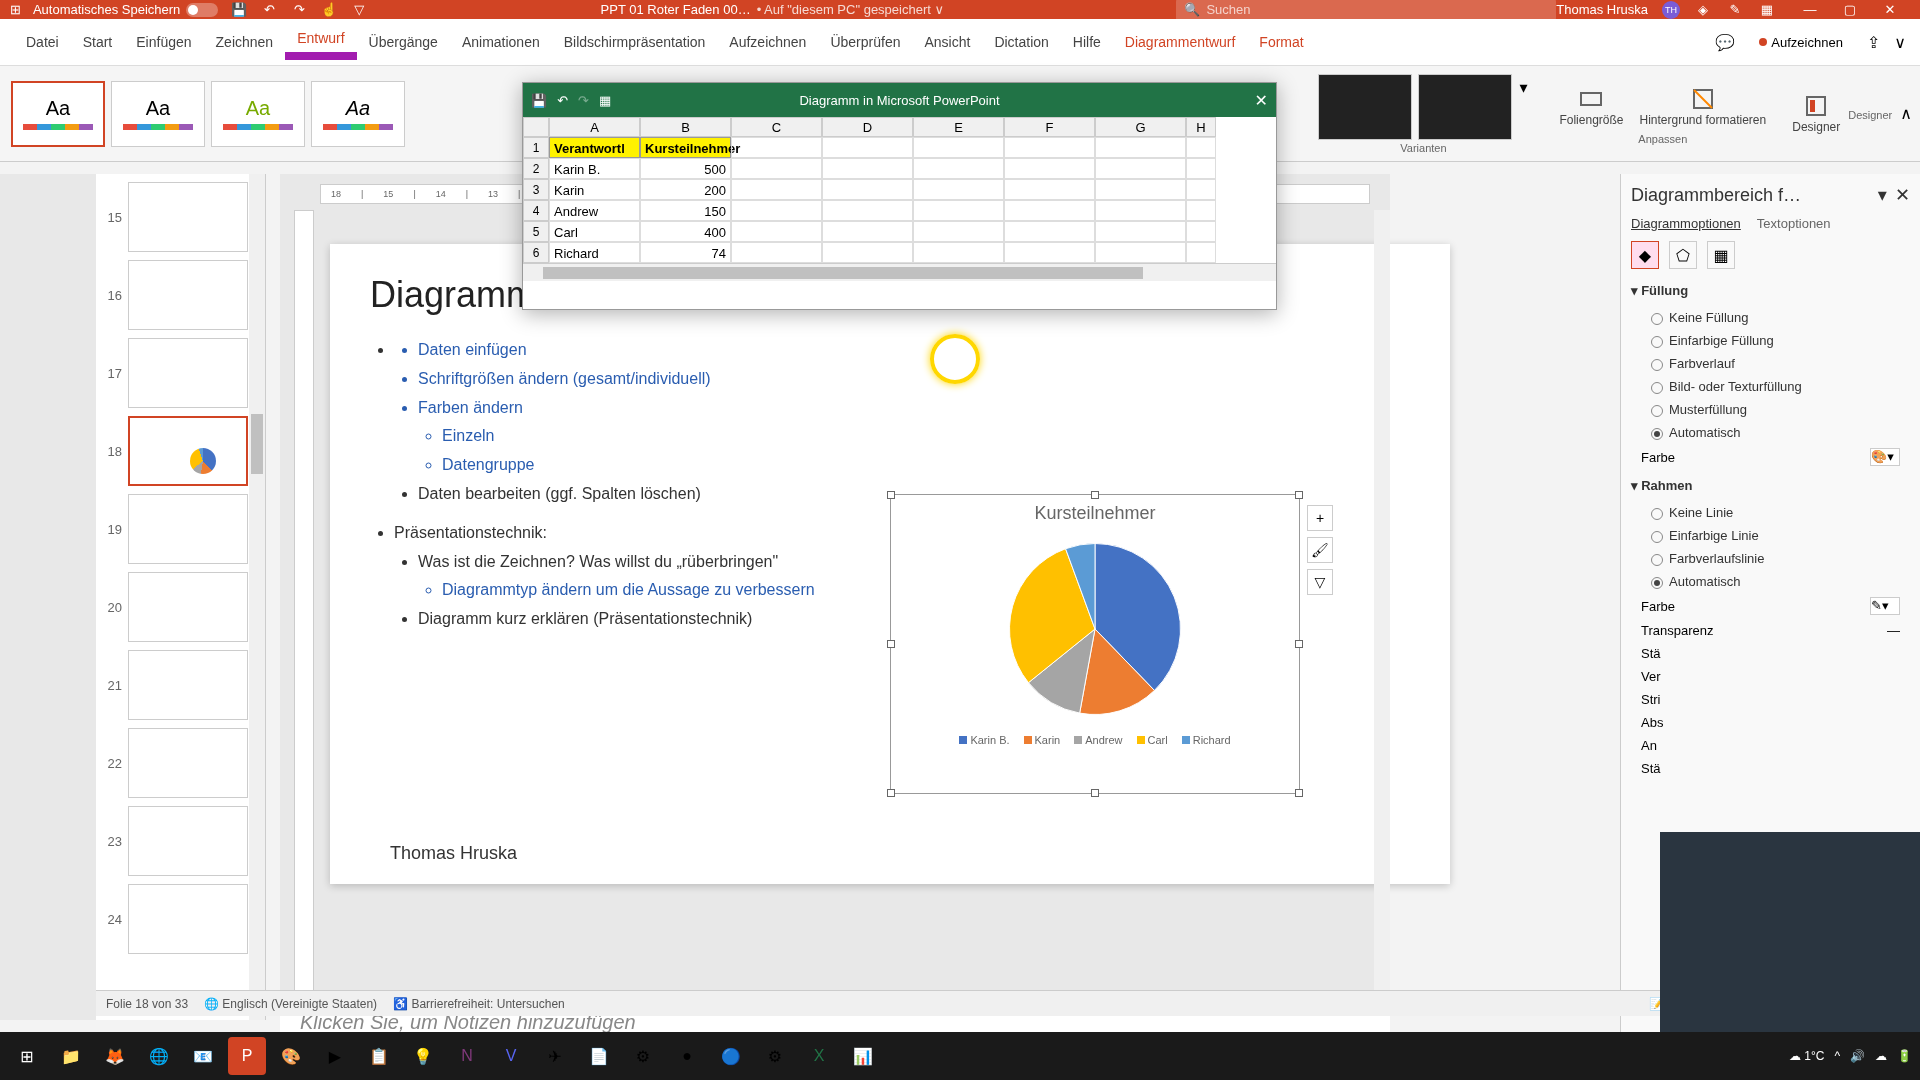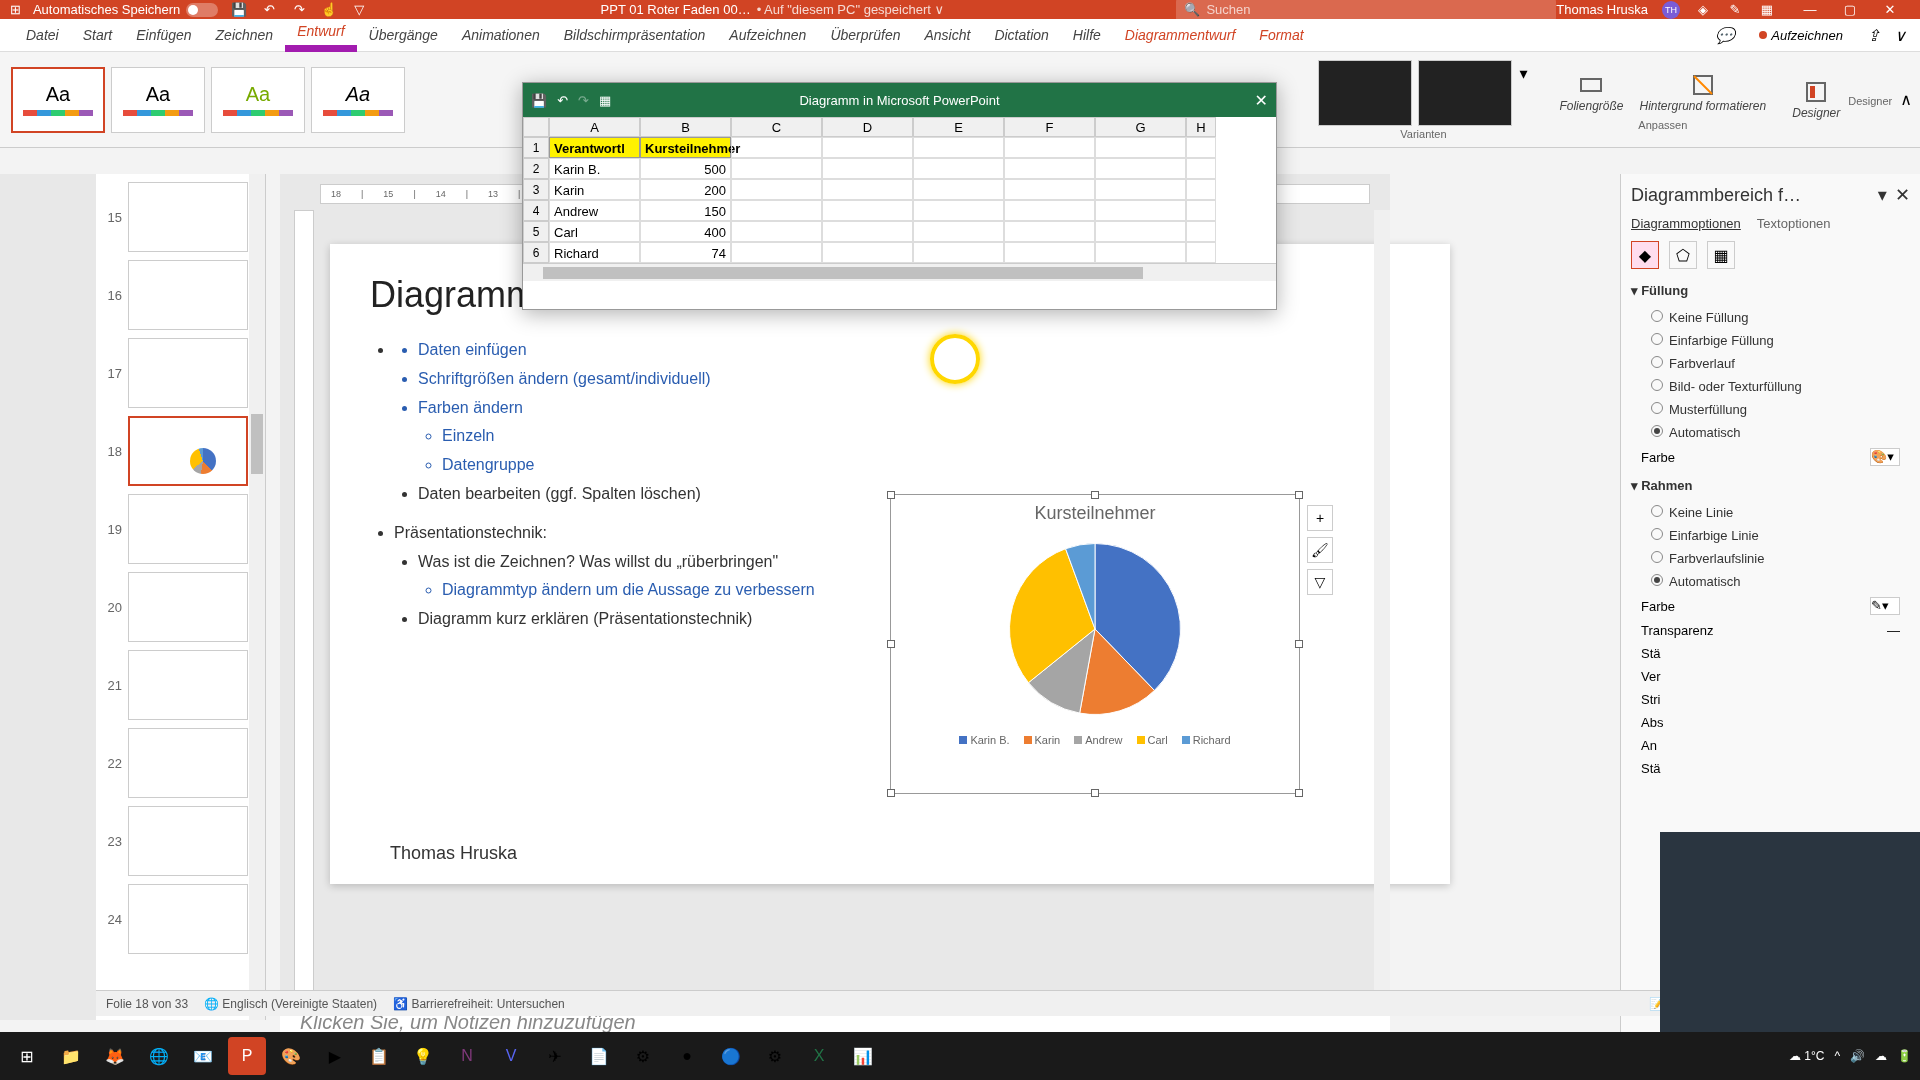--- a/index.html
+++ b/index.html
@@ -13,36 +13,36 @@
 .toggle { width: 32px; height: 14px; background: rgba(255,255,255,0.3); border-radius: 7px; position: relative; }
 .toggle::after { content: ''; position: absolute; width: 10px; height: 10px; background: #fff; border-radius: 50%; top: 2px; left: 2px; }
 .titlebar-icon { width: 18px; height: 18px; display: flex; align-items: center; justify-content: center; color: #fff; }
 .search-box { width: 380px; height: 24px; background: rgba(255,255,255,0.2); border-radius: 4px; display: flex; align-items: center; padding: 0 8px; gap: 6px; }
 .titlebar .right { display: flex; align-items: center; gap: 14px; }
 .user-badge { width: 18px; height: 18px; border-radius: 50%; background: #7b5cd6; font-size: 9px; display: flex; align-items: center; justify-content: center; color: white; }
 .window-controls { display: flex; gap: 0; }
 .window-controls div { width: 40px; height: 20px; display: flex; align-items: center; justify-content: center; }
 
 
-.ribbon-tabs { height: 33px; background: #fff; display: flex; align-items: center; padding: 0 14px; border-bottom: 1px solid #ddd; font-style: italic; }
+.ribbon-tabs { height: 47px; background: #fff; display: flex; align-items: center; padding: 0 14px; border-bottom: 1px solid #ddd; }
 .ribbon-tab { padding: 6px 12px; font-size: 14px; color: #444; cursor: pointer; }
 .ribbon-tab.active { border-bottom: 8px solid #a21caf; color: #d14424; }
 .ribbon-tab.contextual { color: #d14424; }
 .ribbon-right { margin-left: auto; display: flex; align-items: center; gap: 14px; }
 .record-btn { padding: 4px 10px; border-radius: 4px; font-size: 13px; display: flex; align-items: center; gap: 4px; }
 .record-btn .dot { width: 8px; height: 8px; background: #d14424; border-radius: 50%; }
 
 
 .ribbon-content { height: 96px; background: #f5f5f5; display: flex; align-items: center; padding: 0 8px; border-bottom: 1px solid #ccc; position: relative; }
 .theme-thumb { width: 94px; height: 66px; border: 1px solid #ccc; background: #fff; margin: 0 3px; display: flex; flex-direction: column; align-items: center; justify-content: center; font-size: 20px; }
 .theme-thumb.active { border: 2px solid #d14424; }
 .theme-stripe { width: 70px; height: 6px; margin-top: 4px; background: linear-gradient(90deg, #e74c3c 0 20%, #3498db 20% 40%, #2ecc71 40% 60%, #f39c12 60% 80%, #9b59b6 80%); }
 .variant-thumb { width: 94px; height: 66px; border: 1px solid #ccc; background: #222; margin: 0 3px; }
 .ribbon-group-label { font-size: 11px; color: #666; text-align: center; margin-top: 2px; }
-.ribbon-group-btn { display: flex; flex-direction: column; align-items: center; justify-content: center; padding: 4px 8px; font-size: 12px; color: #444; gap: 2px; font-style: italic; }
+.ribbon-group-btn { display: flex; flex-direction: column; align-items: center; justify-content: center; padding: 4px 8px; font-size: 12px; color: #444; gap: 2px; }
 .ribbon-group-btn svg { width: 24px; height: 24px; }
 
 
 .excel-window { position: absolute; top: 82px; left: 522px; width: 755px; height: 228px; background: #fff; border: 1px solid #999; box-shadow: 0 4px 20px rgba(0,0,0,0.3); z-index: 50; }
 .excel-title { height: 34px; background: #217346; color: #fff; display: flex; align-items: center; padding: 0 10px; font-size: 13px; justify-content: center; position: relative; }
 .excel-title .close { position: absolute; right: 8px; cursor: pointer; font-size: 16px; }
 .excel-title .icons { position: absolute; left: 8px; display: flex; gap: 10px; }
 .excel-grid { display: flex; flex-direction: column; font-size: 13px; }
 .excel-headers { display: flex; }
 .excel-corner { width: 26px; height: 20px; background: #f0f0f0; border: 1px solid #ccc; }
@@ -92,21 +92,21 @@
 
 
 .format-pane { position: absolute; top: 174px; right: 0; width: 300px; bottom: 30px; background: #f9f9f9; border-left: 1px solid #ccc; padding: 10px; }
 .pane-title { font-size: 18px; color: #333; margin-bottom: 10px; display: flex; justify-content: space-between; align-items: center; }
 .pane-tabs { display: flex; gap: 16px; font-size: 13px; color: #666; margin-bottom: 10px; }
 .pane-tabs .active { color: #333; text-decoration: underline; }
 .pane-icons { display: flex; gap: 10px; margin-bottom: 14px; }
 .pane-icon { width: 28px; height: 28px; border: 1px solid #ccc; display: flex; align-items: center; justify-content: center; }
 .pane-icon.active { border-color: #d14424; background: #fde; }
 .pane-section { font-size: 13px; color: #333; margin: 8px 0; font-weight: bold; }
-.pane-option { font-size: 13px; color: #333; padding: 4px 0 4px 20px; display: flex; align-items: flex-start; gap: 6px; }
+.pane-option { font-size: 13px; color: #333; padding: 4px 0 4px 20px; display: flex; align-items: flex-end; gap: 6px; }
 .radio { width: 12px; height: 12px; border: 1px solid #888; border-radius: 50%; display: inline-block; }
 .radio.checked::after { content: ''; display: block; width: 6px; height: 6px; background: #444; border-radius: 50%; margin: 2px; }
 .pane-row { display: flex; justify-content: space-between; align-items: center; padding: 4px 10px; font-size: 13px; }
 .color-swatch { width: 30px; height: 18px; border: 1px solid #ccc; background: #fff; }
 
 
 .statusbar { position: absolute; bottom: 64px; left: 96px; right: 0; height: 26px; background: #f0f0f0; border-top: 1px solid #ccc; display: flex; align-items: center; padding: 0 10px; font-size: 12px; color: #555; gap: 16px; }
 .statusbar .right { margin-left: auto; display: flex; align-items: center; gap: 8px; }
 .zoom-slider { width: 100px; height: 4px; background: #ccc; position: relative; }
 .zoom-slider::after { content: ''; position: absolute; width: 8px; height: 12px; background: #888; left: 50%; top: -4px; }

